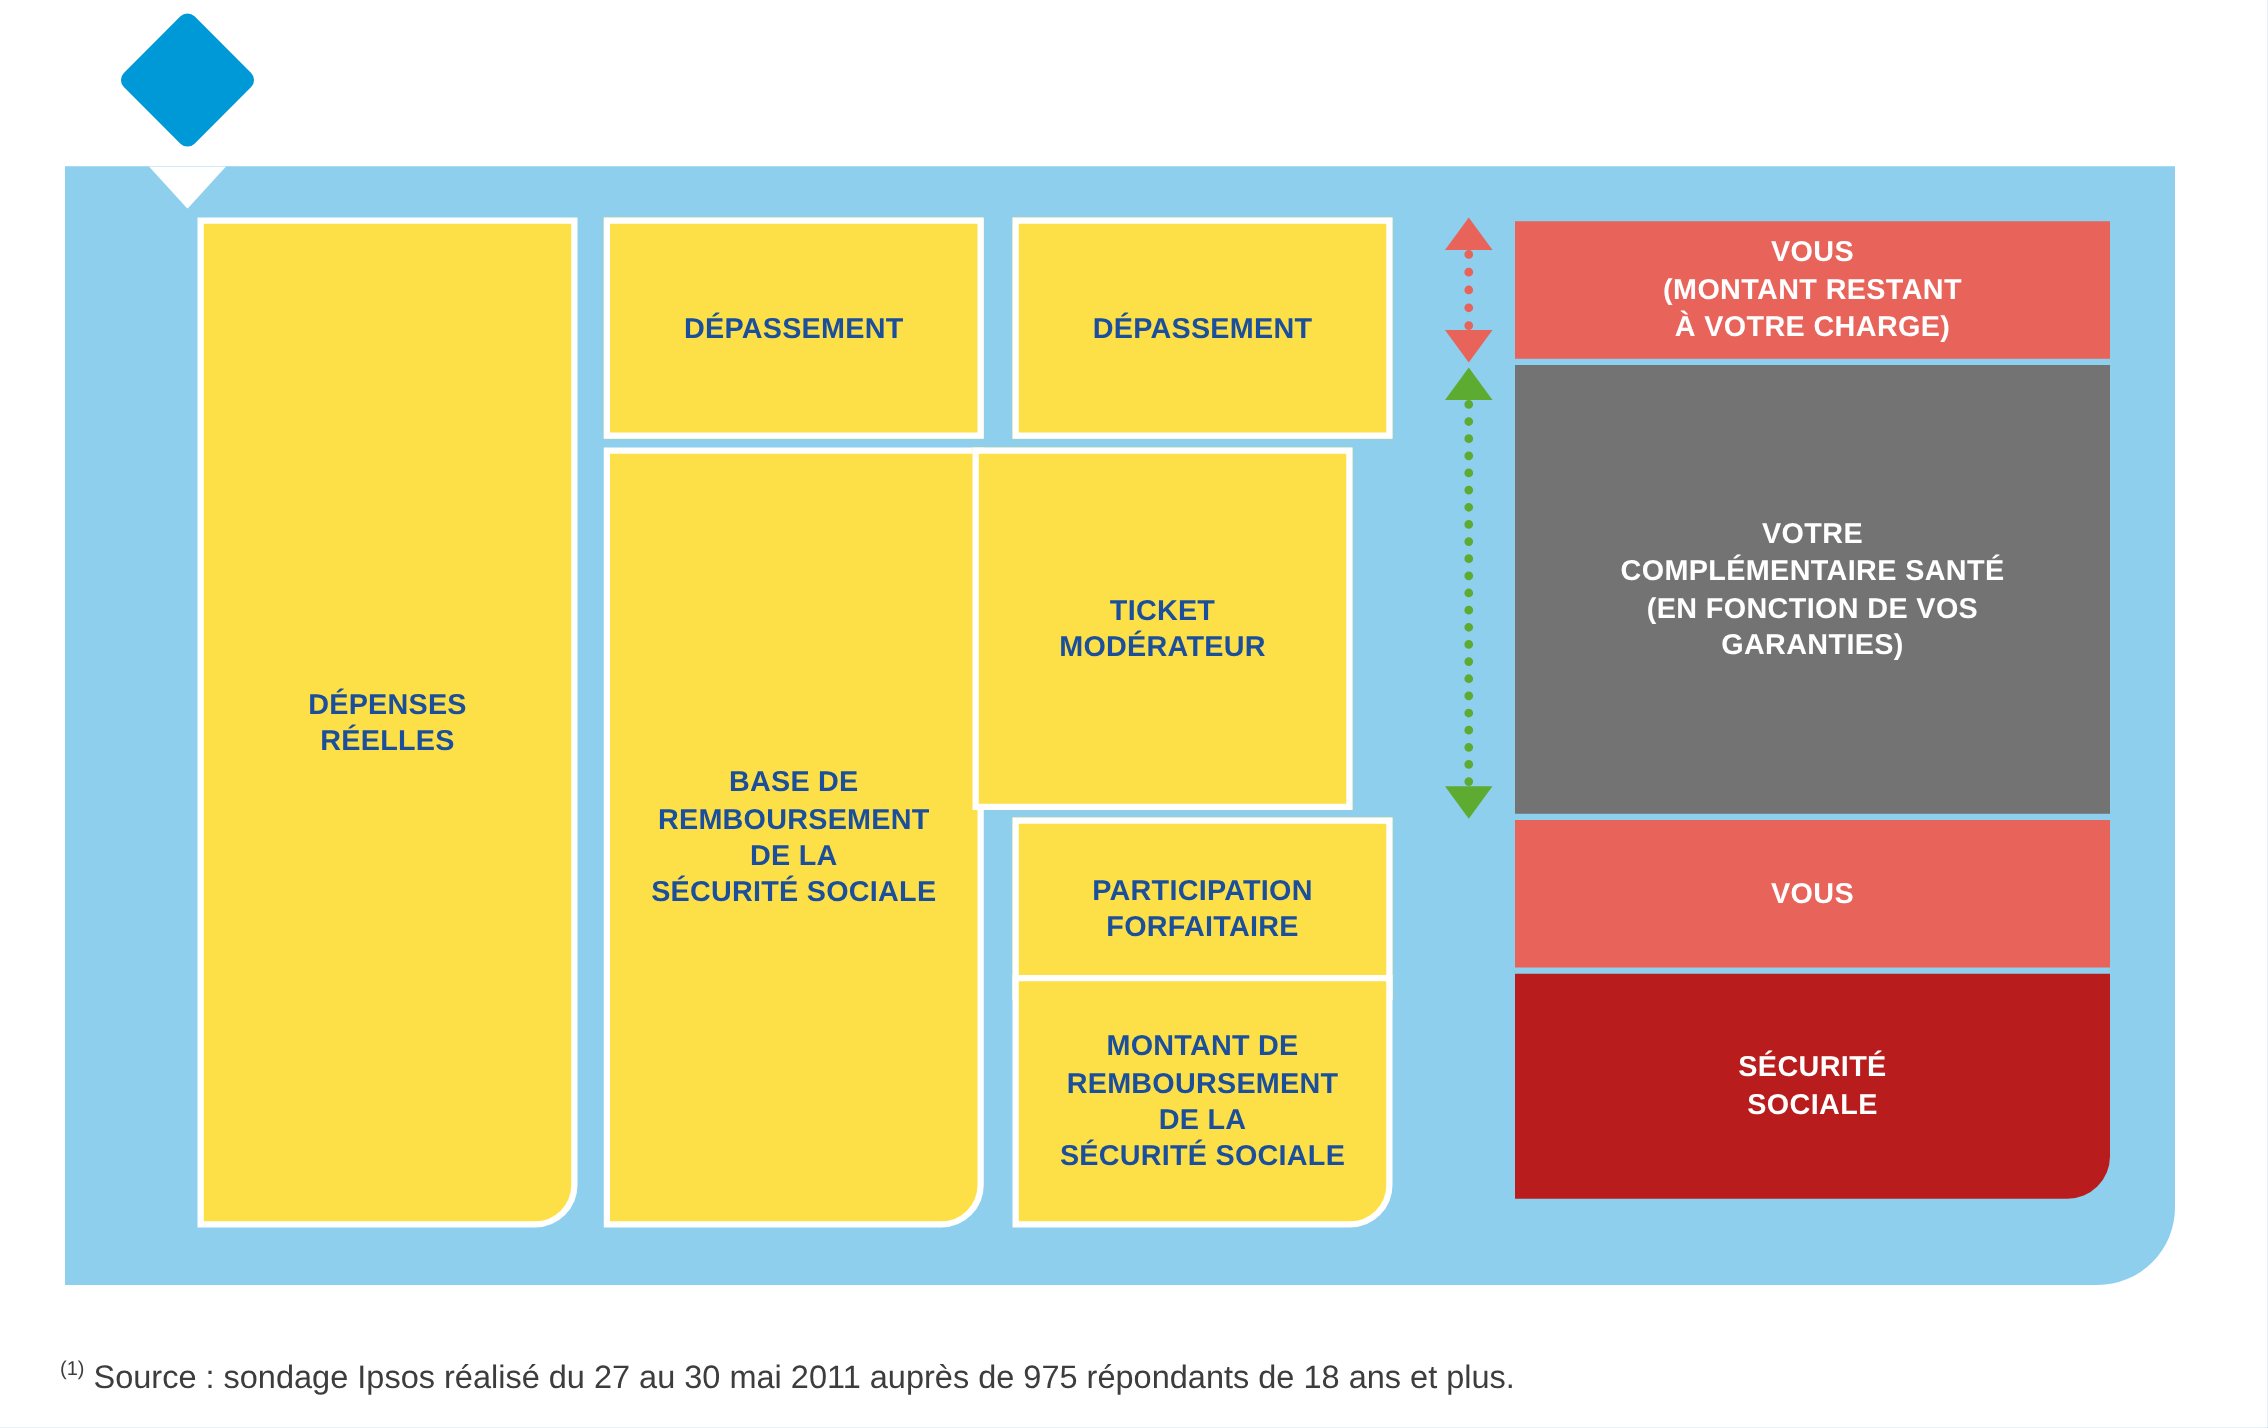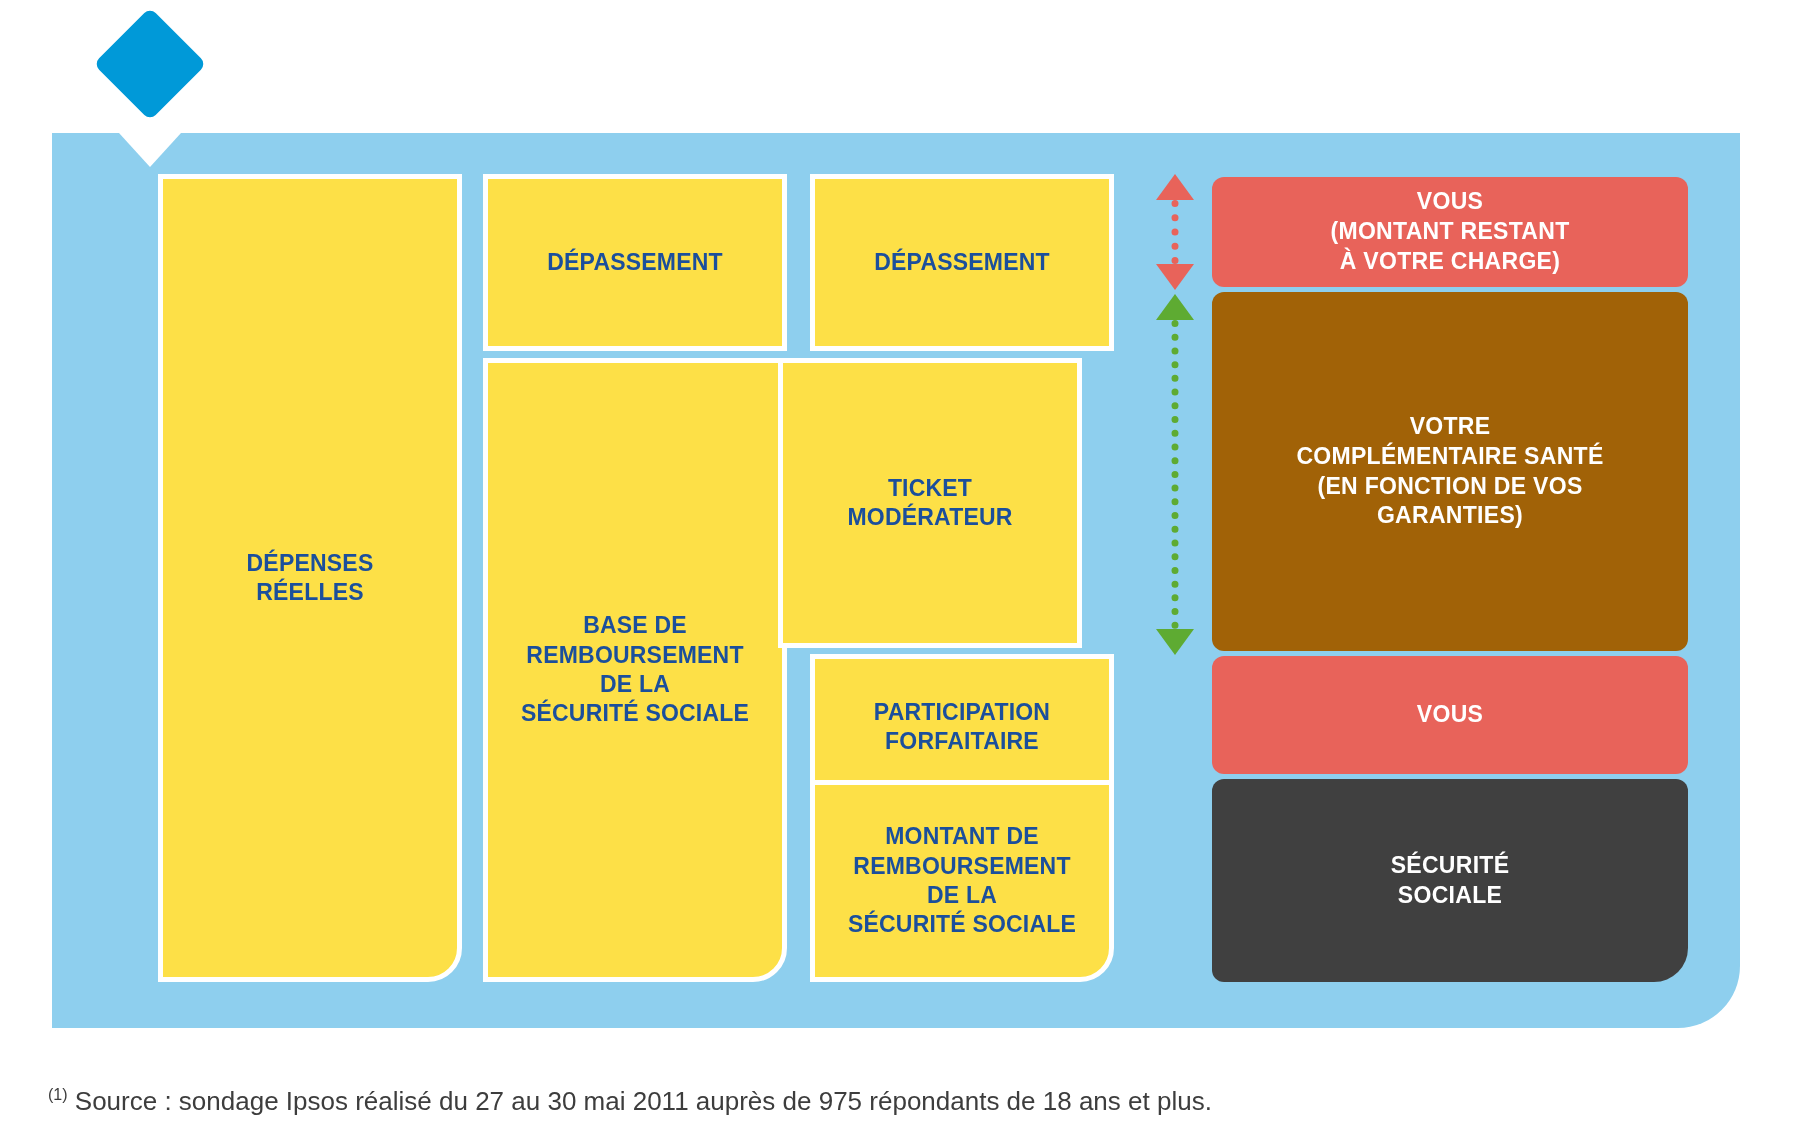--- a/index.html
+++ b/index.html
@@ -25,21 +25,21 @@
   
   .obox{position:absolute;box-sizing:border-box;border:5px solid #ffffff;
         background:#fde047;display:flex;align-items:center;justify-content:center;
         text-align:center;color:#1b4f9c;font-weight:bold;font-size:23px;
         line-height:1.28;letter-spacing:0.2px;}
   .obox.rb{border-bottom-right-radius:34px;}
 
   
   .sbox{position:absolute;box-sizing:border-box;display:flex;align-items:center;
         justify-content:center;text-align:center;color:#ffffff;font-weight:bold;
-        font-size:23px;line-height:1.3;letter-spacing:0.3px;border-radius:12px;}
+        font-size:23px;line-height:1.3;letter-spacing:0.3px;}
   .sbox.rb{border-bottom-right-radius:34px;}
 
   
   .arrowgrp{position:absolute;width:38px;}
   .arrowgrp .stem{position:absolute;left:50%;transform:translateX(-50%);
                   width:0;border-left:7px dotted currentColor;}
   .arrowgrp .head{position:absolute;left:50%;transform:translateX(-50%);
                   width:0;height:0;border-left:19px solid transparent;
                   border-right:19px solid transparent;}
   .arrowgrp .head.up{border-bottom:26px solid currentColor;top:0;}
@@ -92,25 +92,25 @@
 
 <div class="arrowgrp" style="left:1156px;top:294px;height:361px;color:#5eab32;">
   <div class="head up"></div>
   <div class="stem" style="top:26px;height:309px;"></div>
   <div class="head dn"></div>
 </div>
 
 <div class="sbox" style="left:1212px;top:177px;width:476px;height:110px;background:#e8635a;">
   <span>VOUS<br>(MONTANT RESTANT<br>À VOTRE CHARGE)</span>
 </div>
-<div class="sbox" style="left:1212px;top:292px;width:476px;height:359px;background:#a16207;">
+<div class="sbox" style="left:1212px;top:292px;width:476px;height:359px;background:#737373;">
   <span>VOTRE<br>COMPLÉMENTAIRE SANTÉ<br>(EN FONCTION DE VOS<br>GARANTIES)</span>
 </div>
 <div class="sbox" style="left:1212px;top:656px;width:476px;height:118px;background:#e8635a;">
   <span>VOUS</span>
 </div>
-<div class="sbox rb" style="left:1212px;top:779px;width:476px;height:203px;background:#404040;">
+<div class="sbox rb" style="left:1212px;top:779px;width:476px;height:180px;background:#b91c1c;">
   <span>SÉCURITÉ<br>SOCIALE</span>
 </div>
 
 <div id="footnote">
   <sup>(1)</sup><span> Source : sondage Ipsos réalisé du 27 au 30 mai 2011 auprès de 975 répondants de 18 ans et plus.</span>
 </div>
 
 </body></html>

